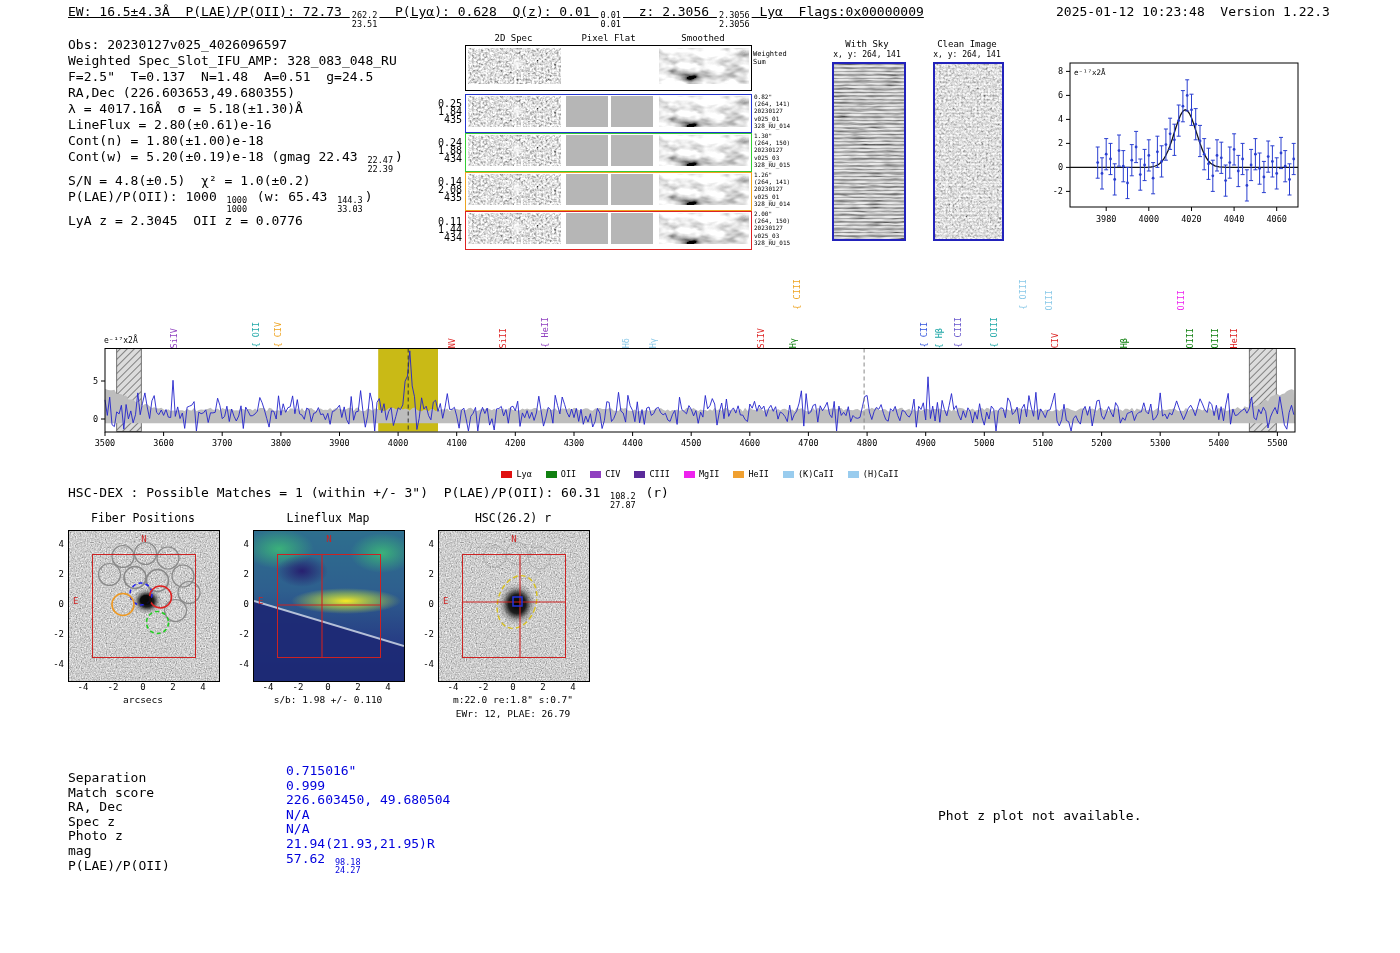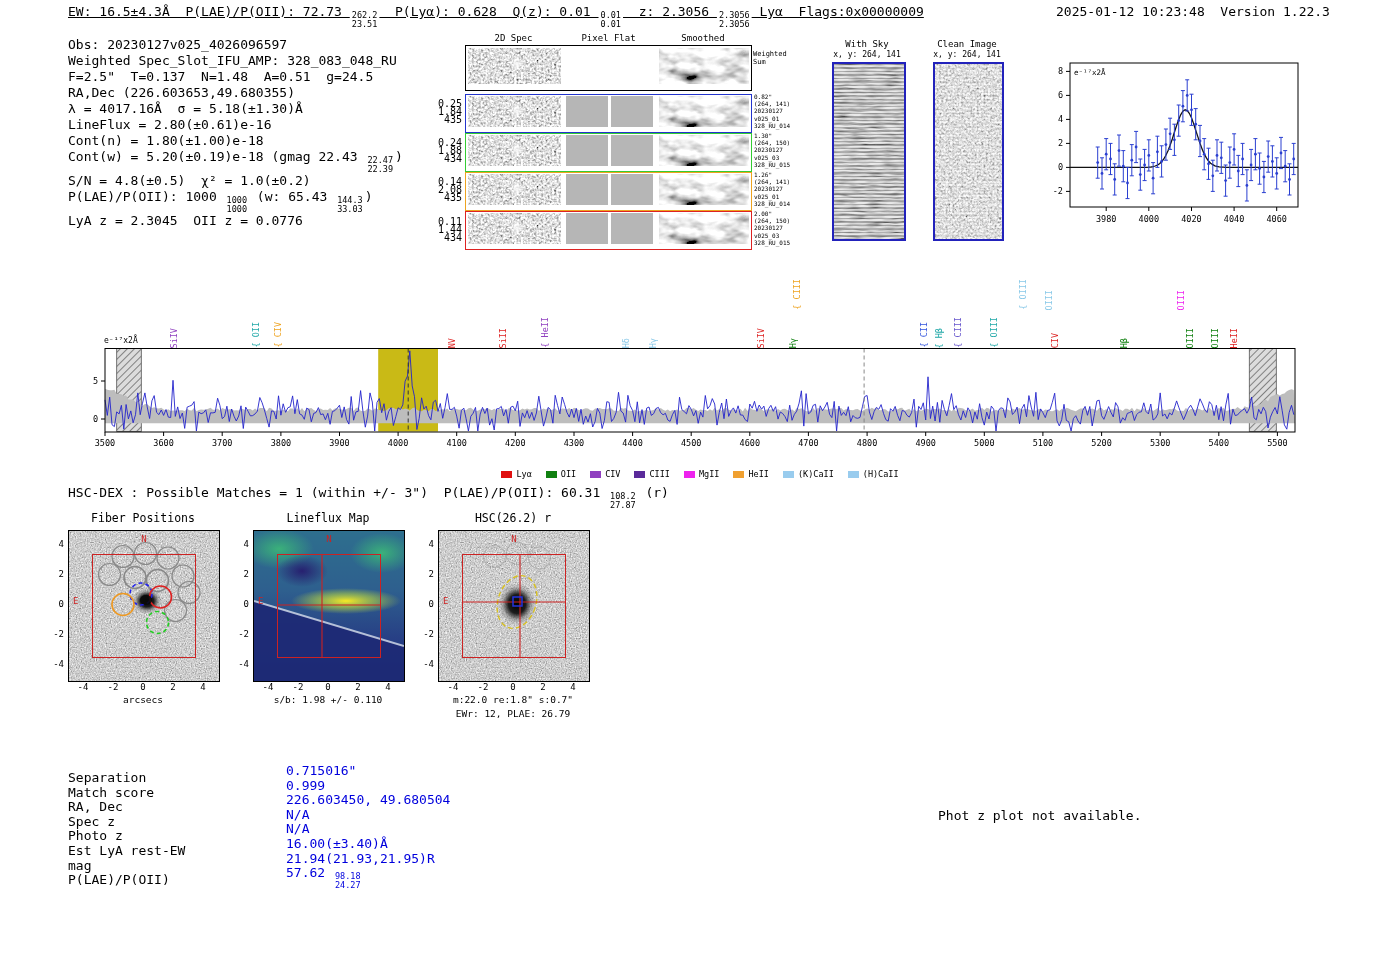--- a/index.html
+++ b/index.html
@@ -565,24 +565,20 @@
       </div>
       <div class="mt-row">
         <div class="mt-label">Spec z</div>
         <div class="mt-value">N/A</div>
       </div>
       <div class="mt-row">
         <div class="mt-label">Photo z</div>
         <div class="mt-value">N/A</div>
       </div>
       <div class="mt-row">
-        <div class="mt-label">Est LyA rest-EW</div>
-        <div class="mt-value">16.00(±3.40)Å</div>
-      </div>
-      <div class="mt-row">
         <div class="mt-label">mag</div>
         <div class="mt-value">21.94(21.93,21.95)R</div>
       </div>
       <div class="mt-row">
         <div class="mt-label">P(LAE)/P(OII)</div>
         <div class="mt-value">57.62 <span class="stack"><span>98.18</span><span>24.27</span></span></div>
       </div>
     </div>
 
   <div class="abs f13 pre" style="left:938px;top:808px;text-align:center;">Phot z plot not available.</div>

